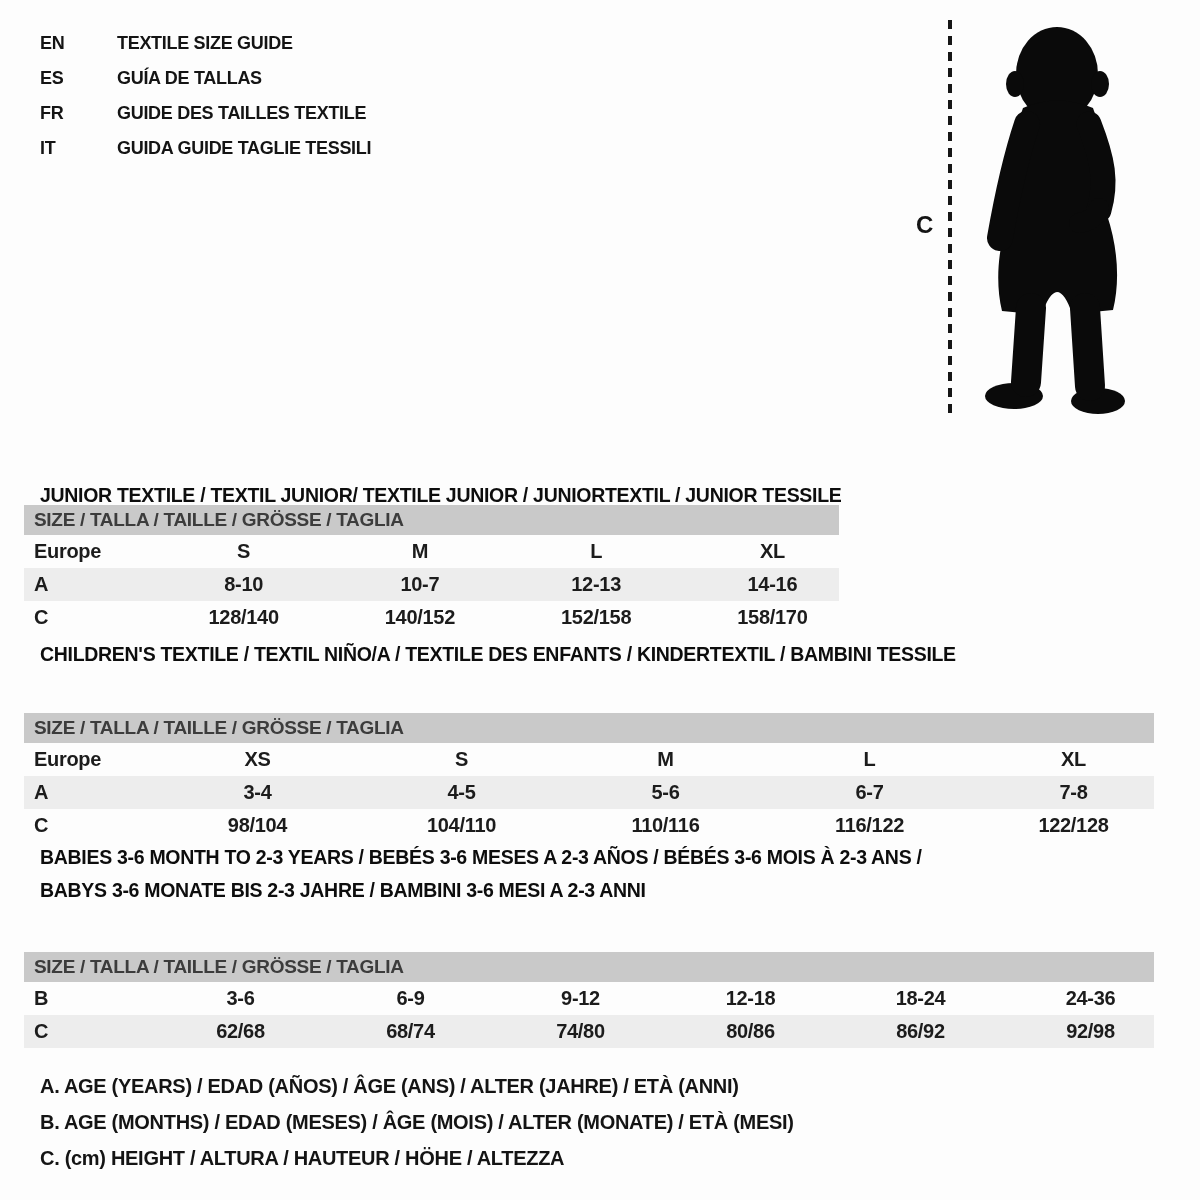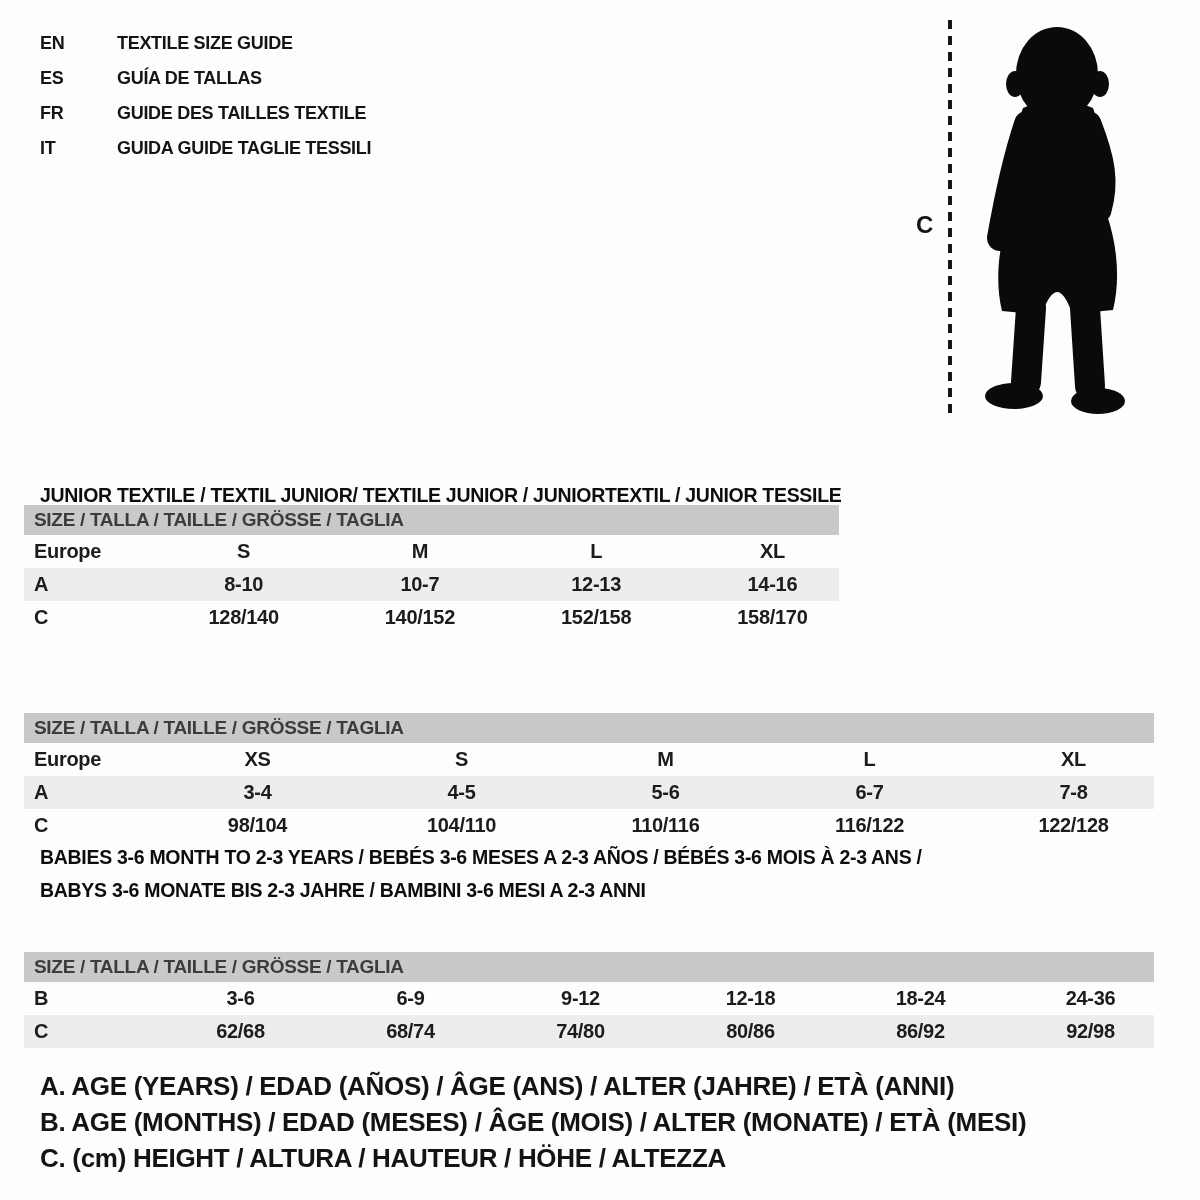--- a/index.html
+++ b/index.html
@@ -31,21 +31,21 @@
     font-size:19px;padding-left:10px;}
   .trow{display:flex;height:33px;align-items:center;font-size:20px;color:#1c1c1c;gap:43px;}
   .trow.shaded{background:var(--row-shade);}
   .trow .lbl{flex:0 0 110px;padding-left:10px;}
   .trow .cell{flex:1;text-align:center;}
   .w-junior{width:815px;}
   .w-wide{width:1130px;}
 
   
   .footnotes{position:absolute;left:40px;top:1068px;}
-  .footnote{height:36px;line-height:36px;font-size:26px;white-space:nowrap;}
+  .footnote{height:36px;line-height:36px;font-size:20px;white-space:nowrap;}
 </style>
 </head>
 <body>
 
 <div class="canvas">
 
   <div class="lang-list">
     <div class="lang-row">
       <span class="lang-code">EN</span>
       <span class="lang-title">TEXTILE SIZE GUIDE</span>
@@ -104,20 +104,21 @@
     </div>
     <div class="trow">
       <span class="lbl">C</span>
       <span class="cell">128/140</span>
       <span class="cell">140/152</span>
       <span class="cell">152/158</span>
       <span class="cell">158/170</span>
     </div>
   </div>
 
+  <div class="section-title" style="top:643px;">CHILDREN'S TEXTILE / TEXTIL NIÑO/A / TEXTILE DES ENFANTS / KINDERTEXTIL / BAMBINI TESSILE</div>
   <div class="sg-table w-wide" style="top:690px;">
     <div class="size-bar">SIZE / TALLA / TAILLE / GRÖSSE / TAGLIA</div>
     <div class="trow">
       <span class="lbl">Europe</span>
       <span class="cell">XS</span>
       <span class="cell">S</span>
       <span class="cell">M</span>
       <span class="cell">L</span>
       <span class="cell">XL</span>
     </div>

